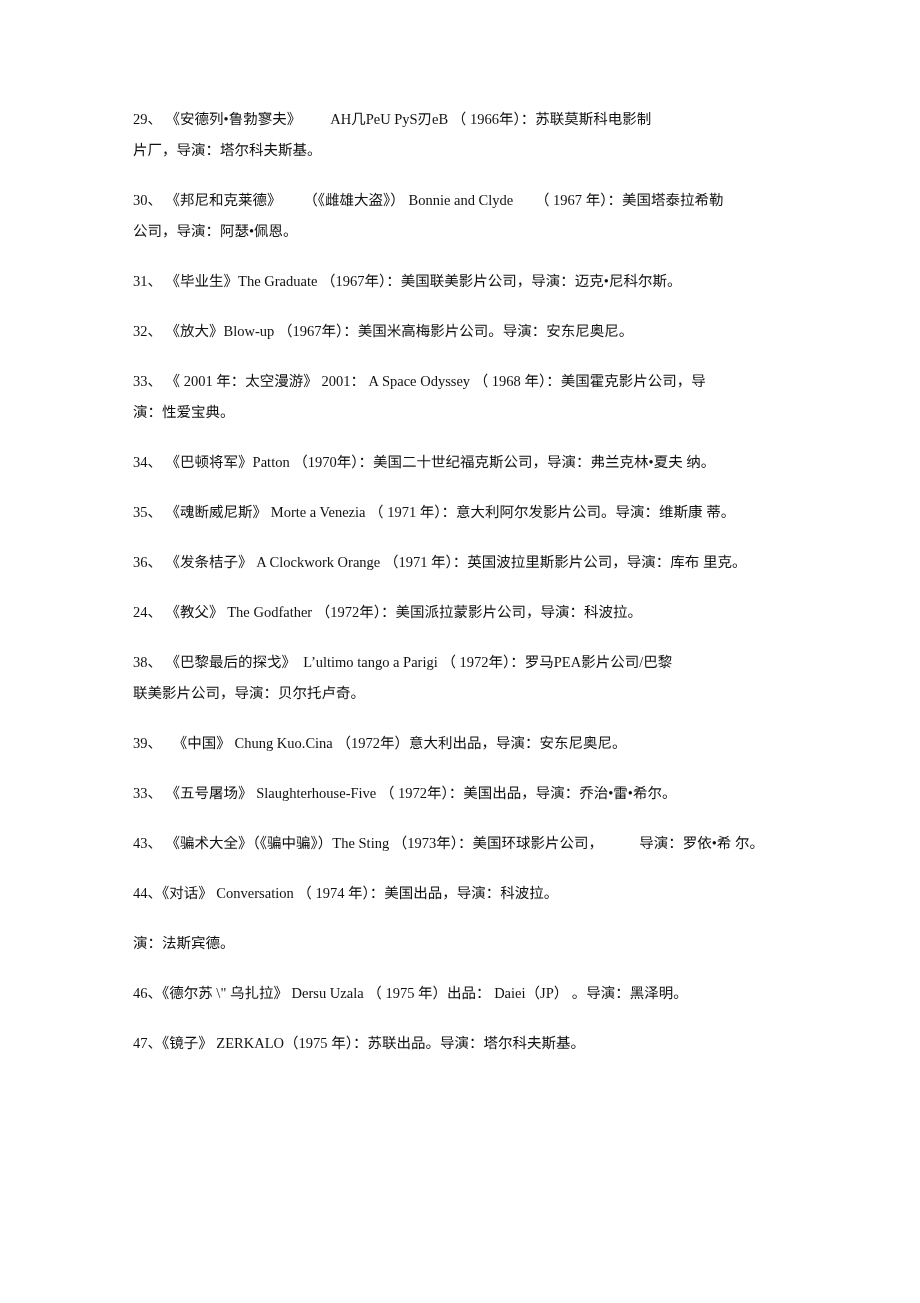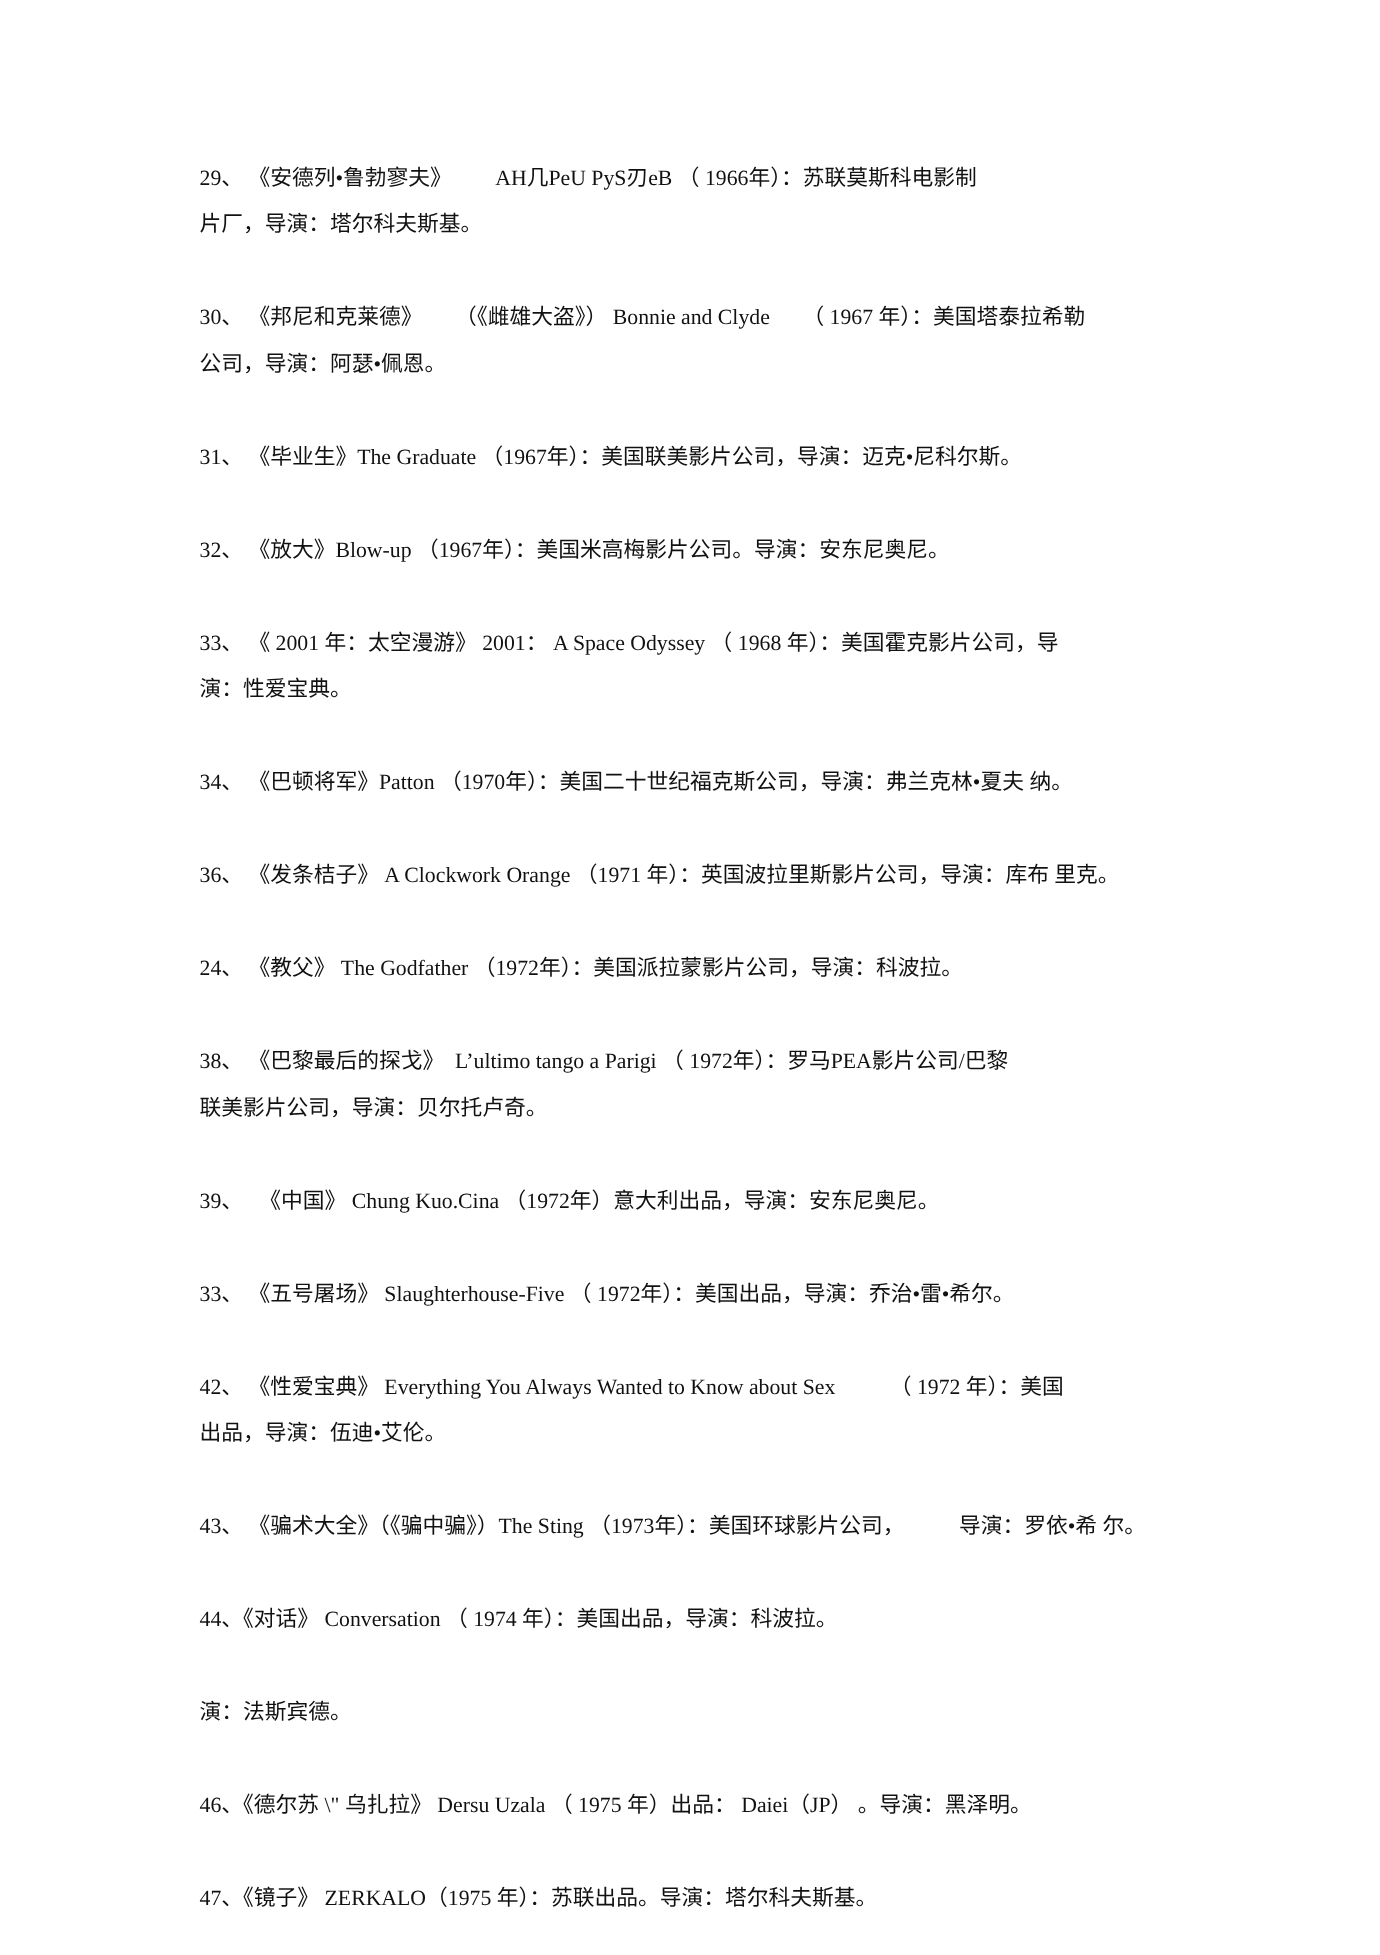--- a/index.html
+++ b/index.html
@@ -34,21 +34,21 @@
     top: 104px;
     width: 672px;
   }
 
   .entry {
     margin: 0 0 0 0;
     padding: 0;
   }
 
   
-  .entry + .entry { margin-top: 31px; }
+  .entry + .entry { margin-top: 19px; }
 
   .line {
     display: block;
     font-size: 14.5px;
     line-height: 31px;
     white-space: pre-wrap;
     word-break: break-word;
     color: #111111;
     font-family: "Liberation Serif", "DejaVu Serif", serif;
   }
@@ -79,20 +79,23 @@
 
     <div class="entry">
       <span class="line">33、 《 2001 年：太空漫游》 2001： A Space Odyssey （ 1968 年）：美国霍克影片公司，导</span>
       <span class="line cont">演：性爱宝典。</span>
     </div>
 
     <div class="entry">
       <span class="line">34、 《巴顿将军》Patton （1970年）：美国二十世纪福克斯公司，导演：弗兰克林•夏夫 纳。</span>
     </div>
 
+    <div class="entry">
+      <span class="line">35、 《魂断威尼斯》 Morte a Venezia （ 1971 年）：意大利阿尔发影片公司。导演：维斯康 蒂。</span>
+    </div>
 
     <div class="entry">
       <span class="line">36、 《发条桔子》 A Clockwork Orange （1971 年）：英国波拉里斯影片公司，导演：库布 里克。</span>
     </div>
 
     <div class="entry">
       <span class="line">24、 《教父》 The Godfather （1972年）：美国派拉蒙影片公司，导演：科波拉。</span>
     </div>
 
     <div class="entry">
@@ -102,24 +105,20 @@
 
     <div class="entry">
       <span class="line">39、   《中国》 Chung Kuo.Cina （1972年）意大利出品，导演：安东尼奥尼。</span>
     </div>
 
 
     <div class="entry">
       <span class="line">33、 《五号屠场》 Slaughterhouse-Five （ 1972年）：美国出品，导演：乔治•雷•希尔。</span>
     </div>
 
-    <div class="entry">
-      <span class="line">42、 《性爱宝典》 Everything You Always Wanted to Know about Sex          （ 1972 年）：美国</span>
-      <span class="line cont">出品，导演：伍迪•艾伦。</span>
-    </div>
 
     <div class="entry">
       <span class="line">43、 《骗术大全》（《骗中骗》）The Sting （1973年）：美国环球影片公司，          导演：罗依•希 尔。</span>
     </div>
 
     <div class="entry">
       <span class="line">44、《对话》 Conversation （ 1974 年）：美国出品，导演：科波拉。</span>
     </div>
 
     <div class="entry">

